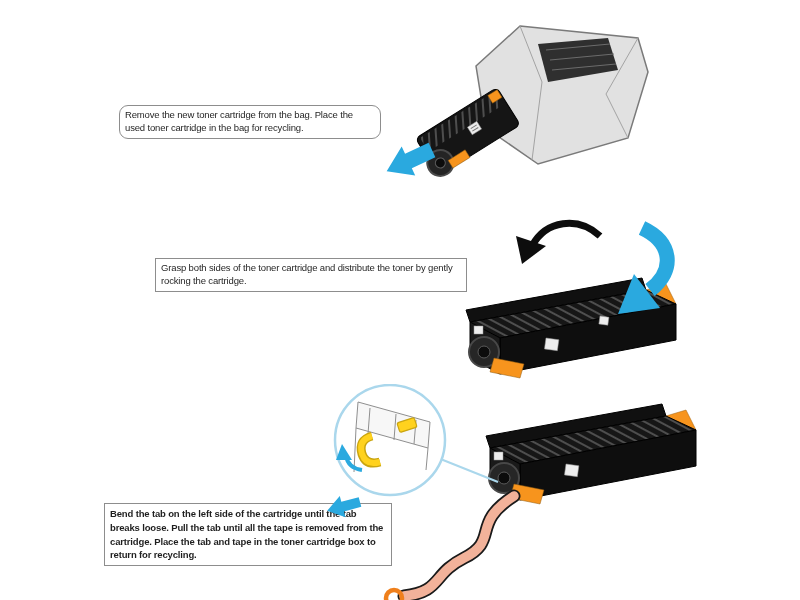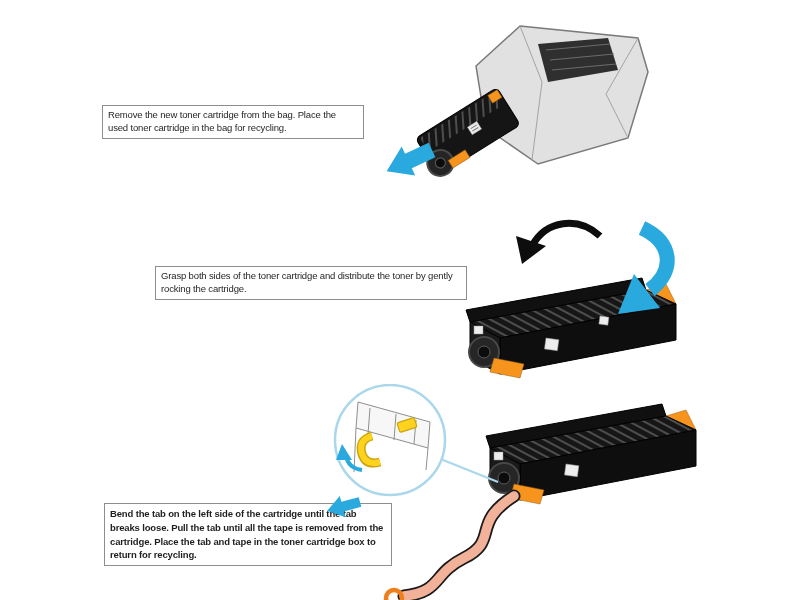--- a/index.html
+++ b/index.html
@@ -5,22 +5,22 @@
   html,body{margin:0;padding:0;background:#ffffff;}
   .page{
     position:relative;width:800px;height:600px;background:#ffffff;overflow:hidden;
     font-family:"Liberation Sans", sans-serif;color:#1f1f1f;
   }
   .textbox{
     position:absolute;border:1px solid #8d8d8d;background:#ffffff;
     padding:3px 5px;font-size:9.5px;line-height:1.35;letter-spacing:-0.15px;
   }
   .textbox p{margin:0;}
-  .tb1{left:102px;top:105px;width:250px;}
-  .tb2{left:155px;top:266px;width:300px;}
+  .tb1{left:119px;top:105px;width:250px;border-radius:9px;}
+  .tb2{left:155px;top:258px;width:300px;}
   .tb3{left:104px;top:503px;width:276px;font-weight:bold;line-height:1.45;}
   .illus{position:absolute;}
   .illus1{left:370px;top:10px;width:300px;height:182px;}
   .illus2{left:450px;top:212px;width:250px;height:168px;}
   .illus3{left:300px;top:384px;width:420px;height:242px;}
 </style>
 </head>
 <body>
 
 <div class="page">

